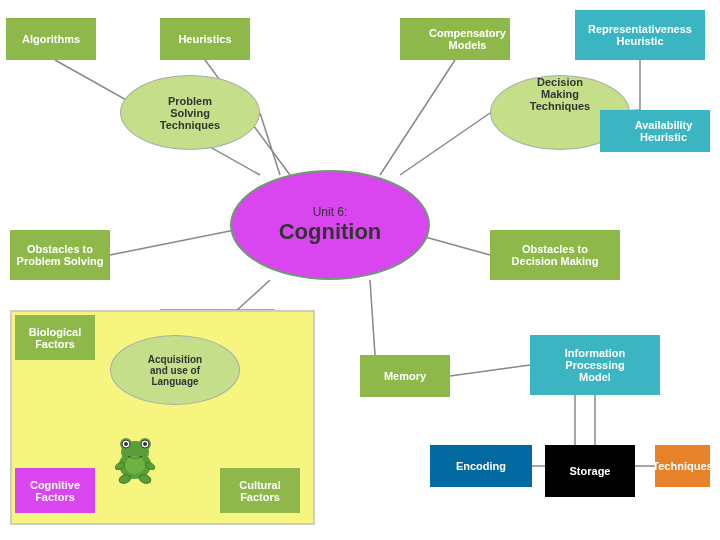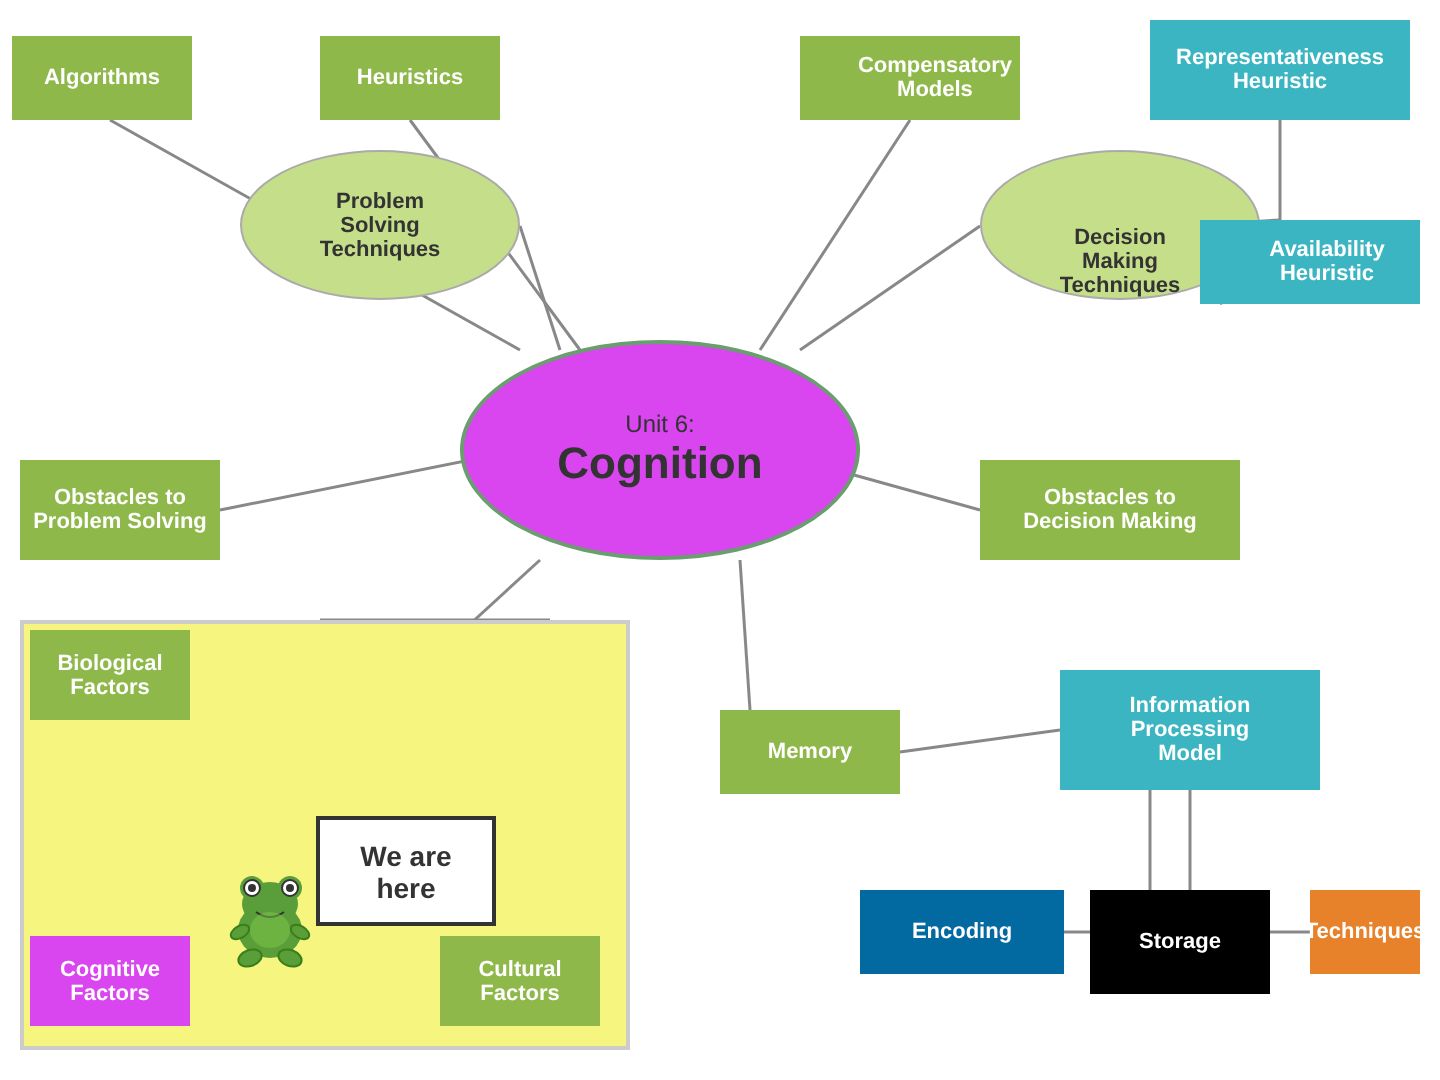--- a/index.html
+++ b/index.html
@@ -134,21 +134,21 @@
     
     .ellipse-decision {
       position: absolute;
       left: 490px;
       top: 75px;
       width: 140px;
       height: 75px;
       background: #c5de8a;
       border-radius: 50%;
       display: flex;
-      align-items: flex-end;
+      align-items: flex-start;
       justify-content: center;
       text-align: center;
       font-weight: bold;
       font-size: 11px;
       color: #333;
       z-index: 2;
       border: 1px solid #aaa;
     }
 
     
@@ -419,32 +419,32 @@
   </div>
 
   <div class="box box-obstacles-decision">
     <span>Obstacles to<br>Decision Making</span>
   </div>
 
   <div class="box box-biological">
     <span>Biological<br>Factors</span>
   </div>
 
+  <div class="ellipse-acquisition">
+    <span>Acquisition<br>and use of<br>Language</span>
+  </div>
 
   <div class="box box-memory">
     <span>Memory</span>
   </div>
 
   <div class="box box-info-processing">
     <span>Information<br>Processing<br>Model</span>
   </div>
 
-  <div class="we-are-here">
-    <span>We are<br>here</span>
-  </div>
 
   <svg class="mascot" viewBox="0 0 45 55">
 
     <ellipse cx="22" cy="35" rx="16" ry="14" class="frog-body"></ellipse>
 
     <ellipse cx="22" cy="22" rx="14" ry="11" class="frog-body"></ellipse>
 
     <circle cx="13" cy="14" r="6" class="frog-body"></circle>
     <circle cx="13" cy="14" r="4" class="frog-eye"></circle>
     <circle cx="13" cy="14" r="2" class="frog-pupil"></circle>

